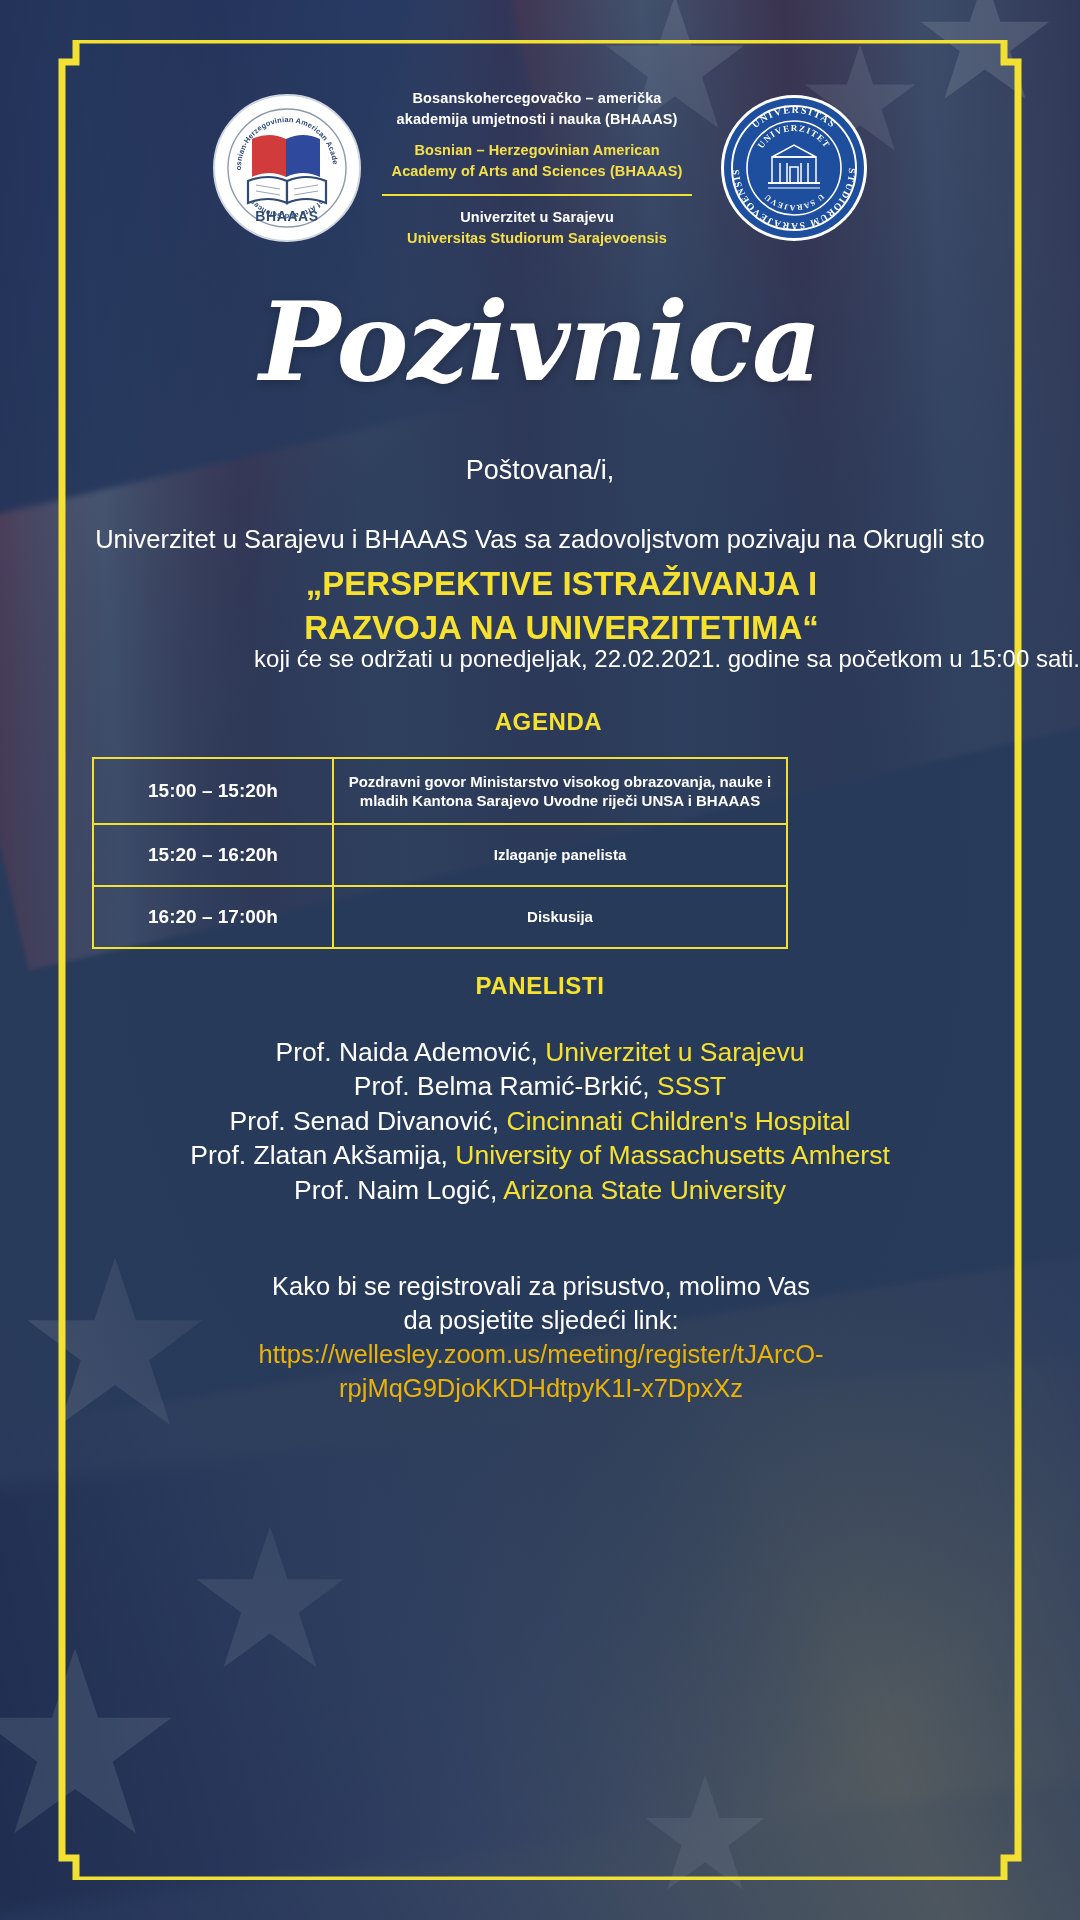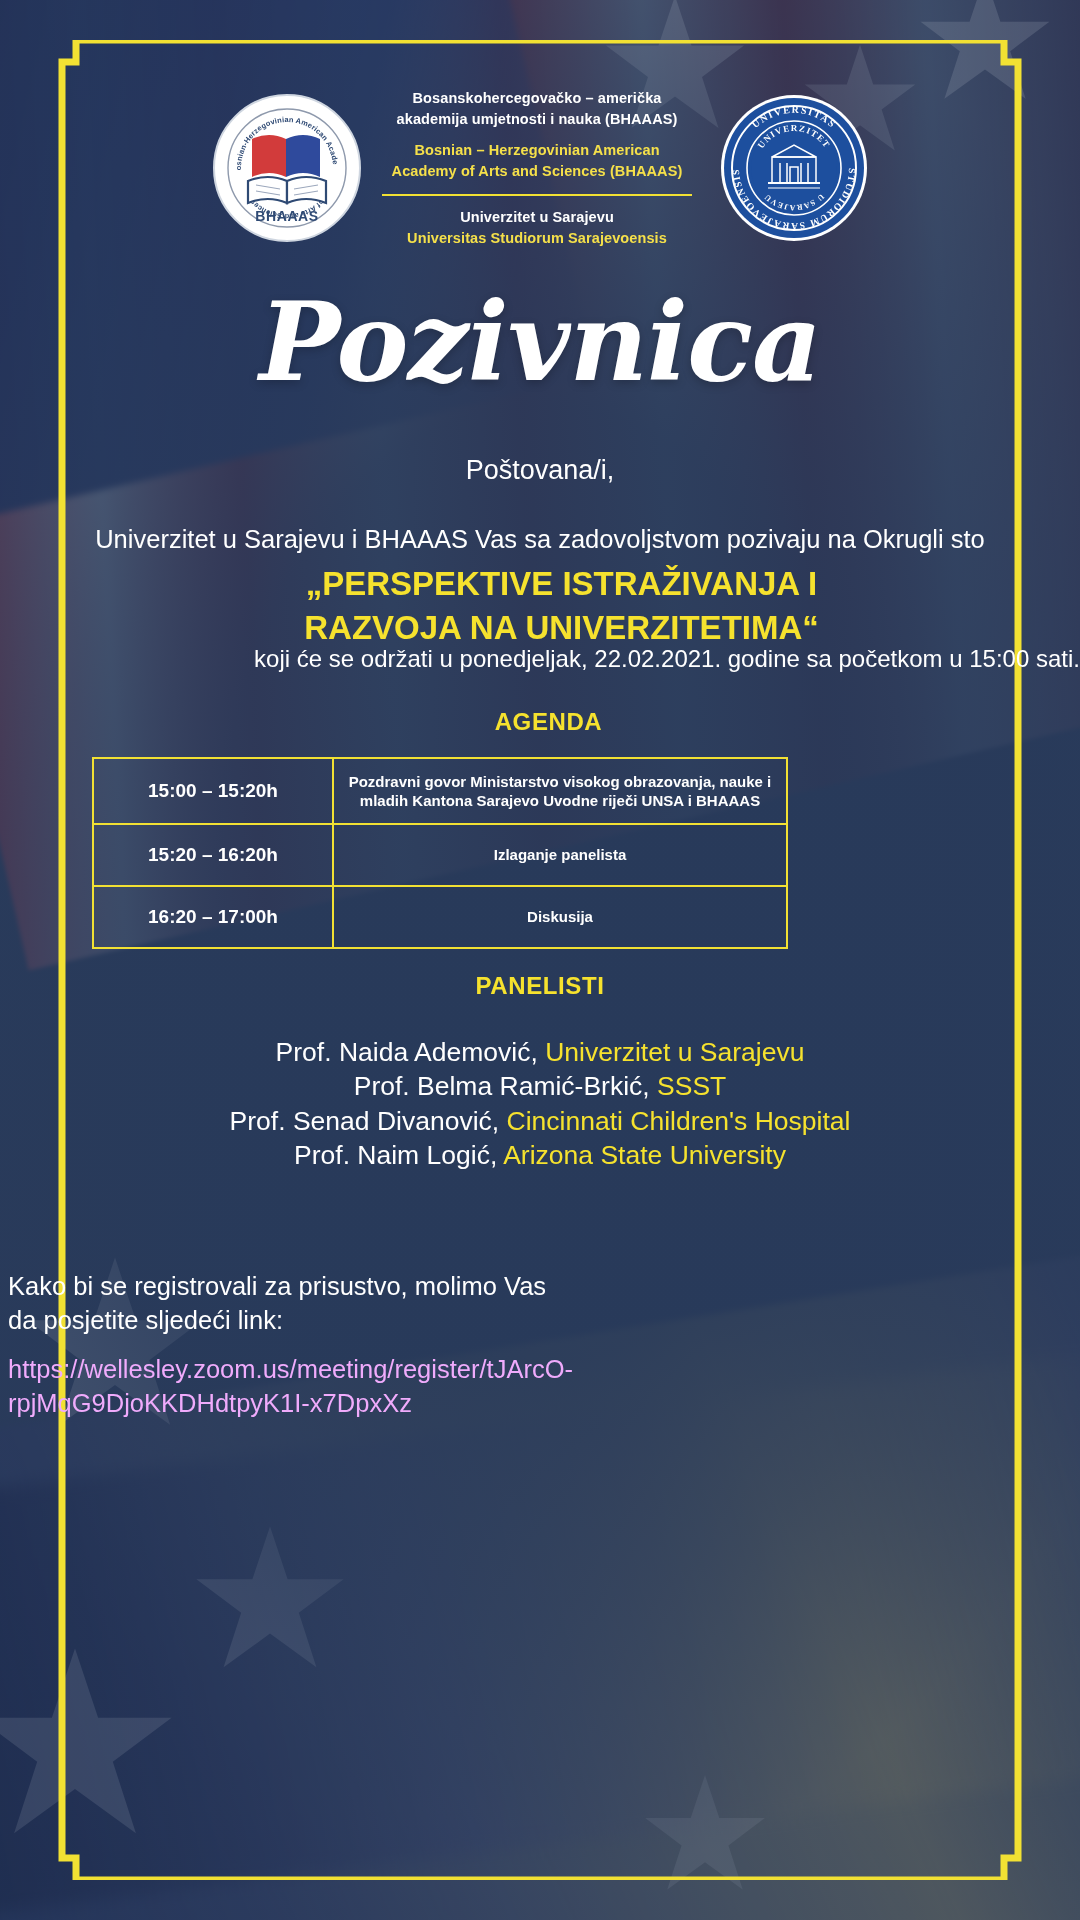--- a/index.html
+++ b/index.html
@@ -142,24 +142,24 @@
     color:#f6e22e;font-weight:bold;font-size:24px;letter-spacing:.6px;
   }
 
   .panelists{
     position:absolute;top:1035px;left:0;right:0;text-align:center;
   }
   .panelist{font-size:26.5px;line-height:1.3;color:#fff;}
   .panelist .aff{color:#f6e22e;}
 
   .register{
-    position:absolute;top:1270px;left:8px;right:0;text-align:left;
+    position:absolute;top:1270px;left:2px;right:0;text-align:center;
     color:#fff;font-size:25.5px;line-height:1.33;
   }
-  .reg-link{color:#f0abfc;margin-top:15px;}
+  .reg-link{color:#eab308;}
 </style>
 </head>
 <body>
 
 <div class="bg">
   <div class="bg-stripes"></div>
   <div class="bg-canton"></div>
   <div class="bg-bottom"></div>
   <div class="bg-wave"></div>
 
@@ -335,20 +335,24 @@
     </div>
     <div class="panelist">
       <span>Prof. Belma Ramić-Brkić,</span>
       <span class="aff">SSST</span>
     </div>
     <div class="panelist">
       <span>Prof. Senad Divanović,</span>
       <span class="aff">Cincinnati Children's Hospital</span>
     </div>
     <div class="panelist">
+      <span>Prof. Zlatan Akšamija,</span>
+      <span class="aff">University of Massachusetts Amherst</span>
+    </div>
+    <div class="panelist">
       <span>Prof. Naim Logić,</span>
       <span class="aff">Arizona State University</span>
     </div>
   </div>
 
   <div class="register">
     <div>Kako bi se registrovali za prisustvo, molimo Vas</div>
     <div>da posjetite sljedeći link:</div>
     <div class="reg-link">
       <div>https://wellesley.zoom.us/meeting/register/tJArcO-</div>

